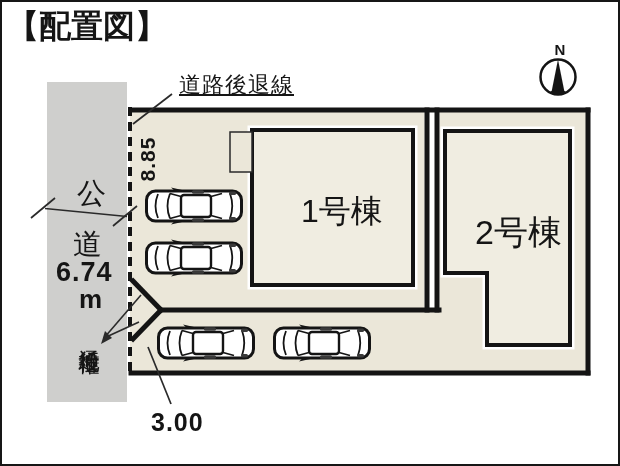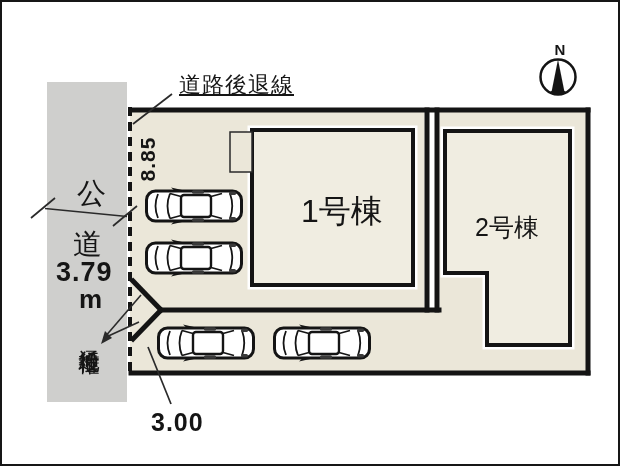--- a/index.html
+++ b/index.html
@@ -25,21 +25,21 @@
     left:102px;top:145px;width:90px;height:24px;
     font-size:21px;font-weight:600;letter-spacing:1px;text-align:center;
     transform:rotate(-90deg);transform-origin:center center;
   }
   #easement-label{
     left:77px;top:331px;font-size:21px;font-weight:500;
     writing-mode:vertical-rl;text-orientation:upright;letter-spacing:1px;line-height:1;
   }
   #driveway-dim{left:149px;top:408px;font-size:25px;font-weight:600;letter-spacing:1px;text-align:right;}
   #bldg1-label{left:299px;top:193px;font-size:32px;font-weight:500;}
-  #bldg2-label{left:473px;top:213px;font-size:25px;font-weight:500;}
+  #bldg2-label{left:473px;top:213px;font-size:34px;font-weight:500;}
   #north-label{left:548px;top:40px;width:20px;text-align:center;font-size:15px;font-weight:700;}
 </style>
 </head>
 <body>
 
 <div id="stage">
 
   <svg class="abs" style="left:0;top:0" width="616" height="462" viewBox="2 2 616 462">
 
     <defs>
@@ -109,28 +109,29 @@
     <use href="#car" x="157" y="324"></use>
     <use href="#car" x="273" y="324"></use>
 
     <g>
       <circle cx="558" cy="77" r="17.5" fill="none" stroke="#141414" stroke-width="2.5"></circle>
       <polygon points="558,59.5 551.5,92 564.5,92" fill="#141414"></polygon>
       <ellipse cx="558" cy="92.5" rx="8" ry="2.6" fill="#141414"></ellipse>
     </g>
   </svg>
 
+  <div id="title" class="abs lbl">【配置図】</div>
 
   <div id="north-label" class="abs lbl">N</div>
 
   <div id="setback-label" class="abs lbl">道路後退線</div>
 
   <div id="road-kou" class="abs lbl">公</div>
   <div id="road-dou" class="abs lbl">道</div>
-  <div id="road-width" class="abs lbl">3.79</div>
+  <div id="road-width" class="abs lbl">6.74</div>
   <div id="road-unit" class="abs lbl">m</div>
 
   <div id="frontage-dim" class="abs lbl">8.85</div>
 
   <div id="easement-label" class="abs">通行地役権</div>
 
   <div id="driveway-dim" class="abs lbl">3.00</div>
 
   <div id="bldg1-label" class="abs lbl">1号棟</div>
   <div id="bldg2-label" class="abs lbl">2号棟</div>

